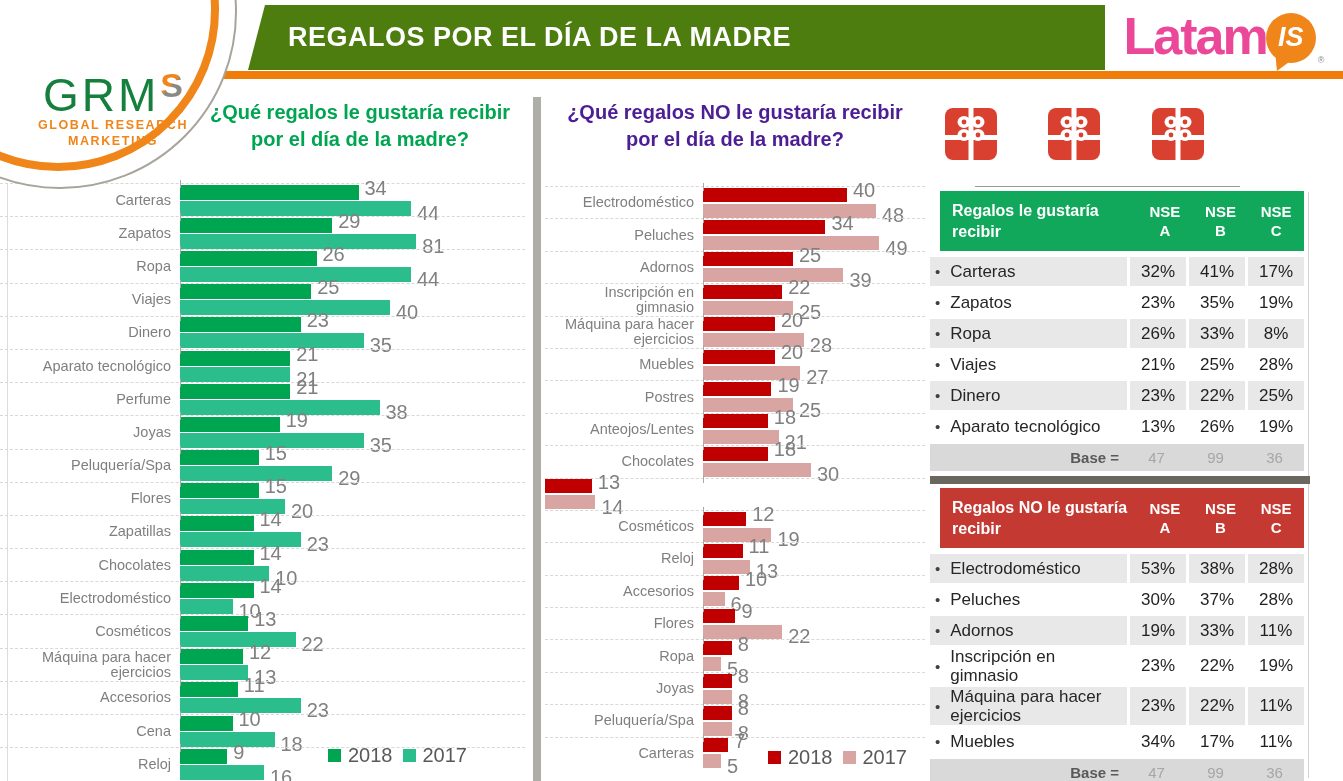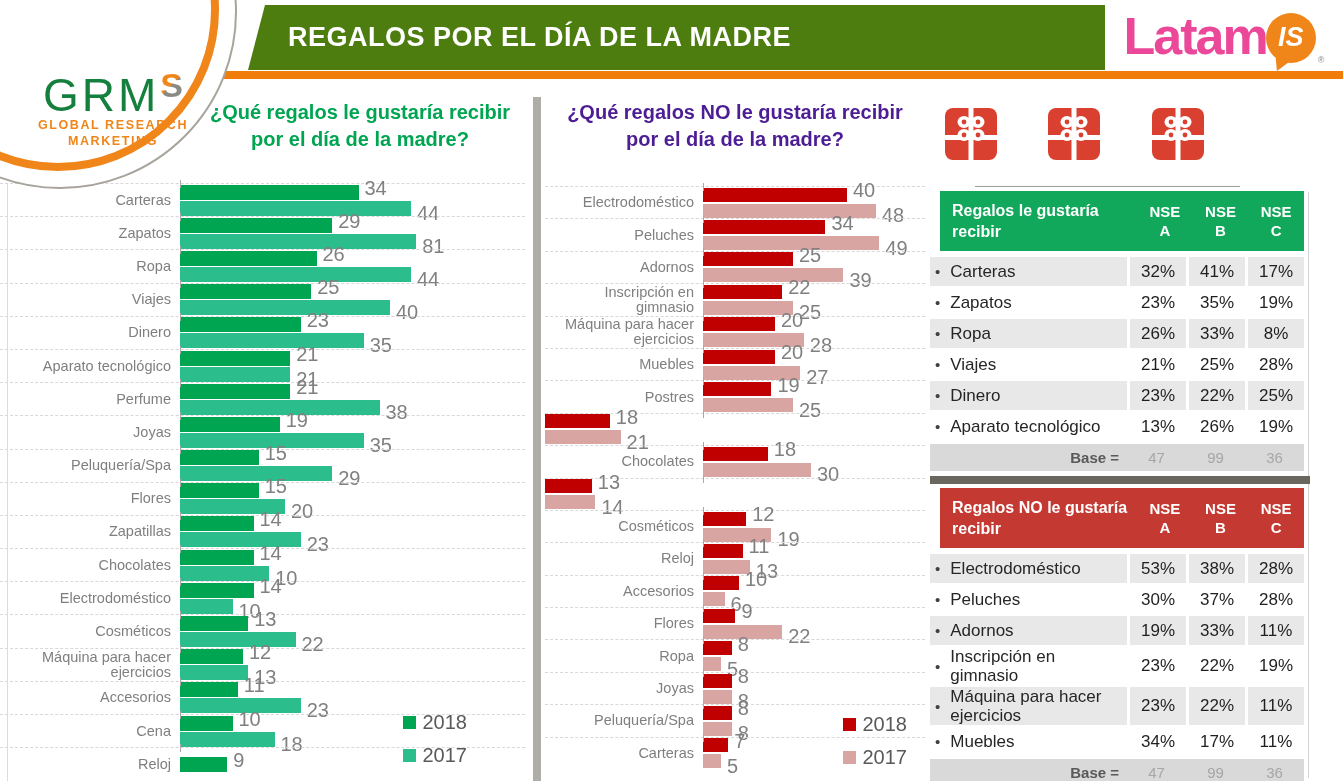--- a/index.html
+++ b/index.html
@@ -62,21 +62,21 @@
   .mid-panel .c-label{width:158px;padding-right:9px;}
   .c-bars{display:flex;flex-direction:column;justify-content:center;gap:1px;flex:1;}
   .c-line{display:flex;align-items:center;}
   .c-bar{flex:none;}
   .left-panel .c-bar{height:15px;}
   .mid-panel .c-bar{height:14px;}
   .c-val{color:#808080;font-size:20px;margin-left:6px;line-height:15px;white-space:nowrap;}
   .c-line.s0 .c-val{transform:translateY(-4px);}
   .c-line.s1 .c-val{transform:translateY(5px);}
 
-  .legend{position:absolute;display:flex;flex-direction:column;gap:10px;}
+  .legend{position:absolute;display:flex;flex-direction:row;gap:10px;}
   .left-panel .legend{right:58px;bottom:14px;}
   .mid-panel .legend{right:18px;bottom:12px;}
   .legend-item{display:flex;align-items:center;gap:7px;}
   .legend-swatch{width:13px;height:13px;}
   .legend-label{font-size:20px;color:#595959;}
 
   
   .gift{width:52px;height:52px;z-index:2;}
   .gift1{left:945px;top:108px;} .gift2{left:1048px;top:108px;} .gift3{left:1152px;top:108px;}
 
@@ -355,20 +355,24 @@
             </div>
           </div>
         </div>
         <div class="c-row">
           <div class="c-label">Reloj</div>
           <div class="c-bars">
             <div class="c-line s0">
               <div class="c-bar" style="width: 47.25px; background: rgb(0, 165, 81);"></div>
               <span class="c-val">9</span>
             </div>
+            <div class="c-line s1">
+              <div class="c-bar" style="width: 84px; background: rgb(43, 190, 140);"></div>
+              <span class="c-val">16</span>
+            </div>
           </div>
         </div>
       </div>
     <div class="legend">
         <div class="legend-item">
           <span class="legend-swatch" style="background: rgb(0, 165, 81);"></span>
           <span class="legend-label">2018</span>
         </div>
         <div class="legend-item">
           <span class="legend-swatch" style="background: rgb(43, 190, 140);"></span>
@@ -467,20 +471,21 @@
               <div class="c-bar" style="width: 68.4px; background: rgb(192, 0, 0);"></div>
               <span class="c-val">19</span>
             </div>
             <div class="c-line s1">
               <div class="c-bar" style="width: 90px; background: rgb(216, 165, 163);"></div>
               <span class="c-val">25</span>
             </div>
           </div>
         </div>
         <div class="c-row">
+          <div class="c-label">Anteojos/Lentes</div>
           <div class="c-bars">
             <div class="c-line s0">
               <div class="c-bar" style="width: 64.8px; background: rgb(192, 0, 0);"></div>
               <span class="c-val">18</span>
             </div>
             <div class="c-line s1">
               <div class="c-bar" style="width: 75.6px; background: rgb(216, 165, 163);"></div>
               <span class="c-val">21</span>
             </div>
           </div>

